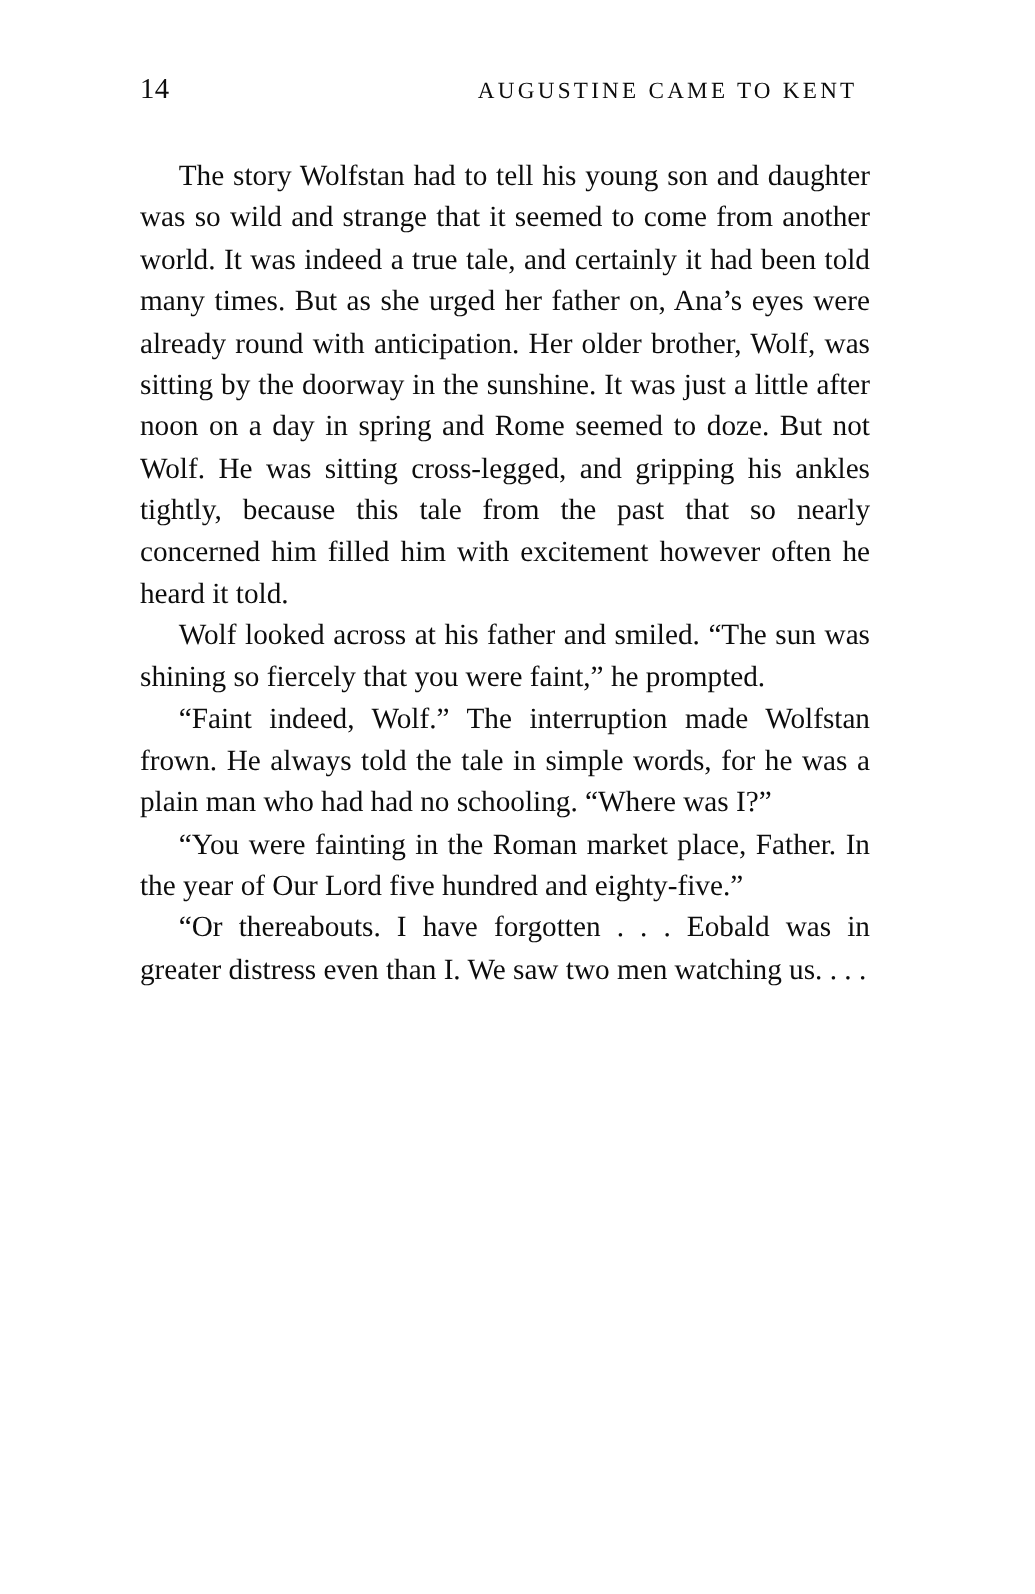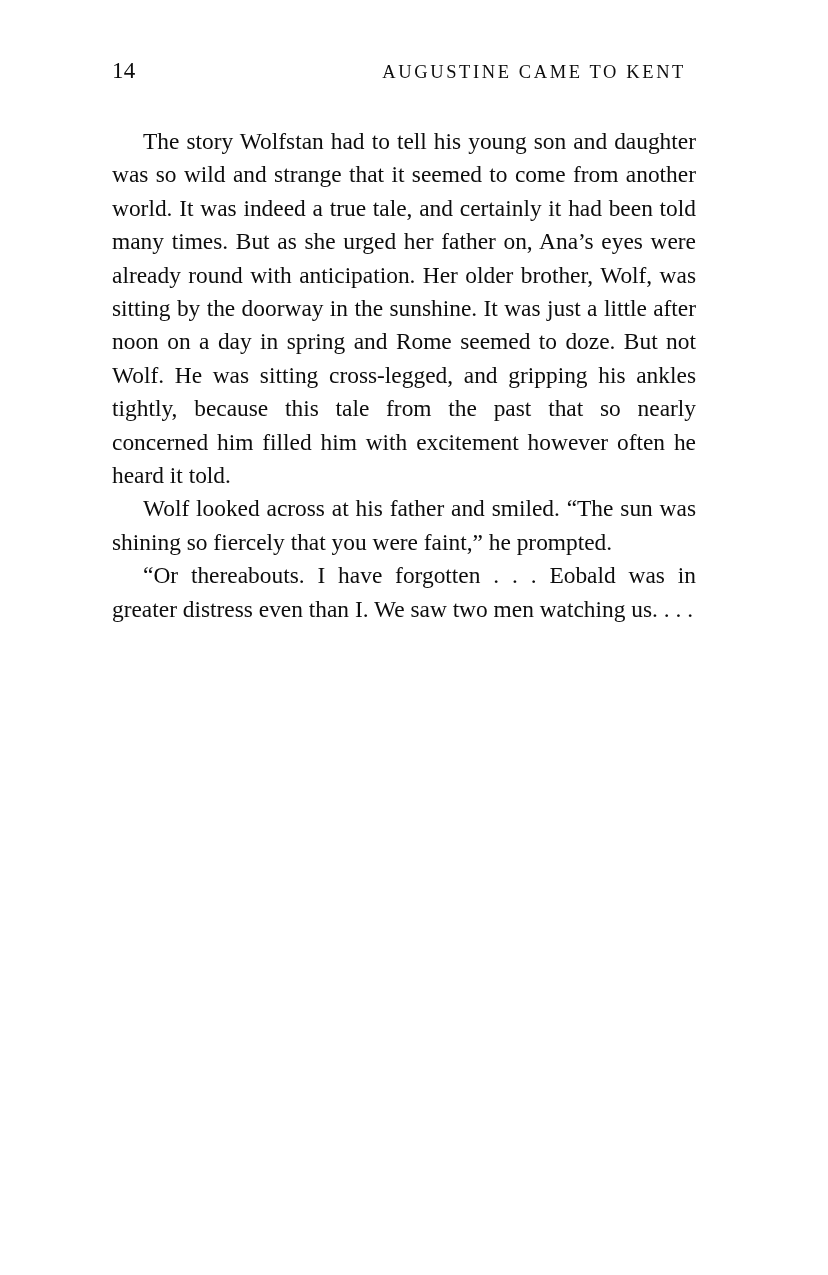--- a/index.html
+++ b/index.html
@@ -71,16 +71,18 @@
 <div class="page">
 
   <div class="page-header">
     <span class="folio">14</span>
     <span class="running-head">Augustine Came to Kent</span>
   </div>
 
   <div class="body-text">
     <p class="indent">The story Wolfstan had to tell his young son and daughter was so wild and strange that it seemed to come from another world. It was indeed a true tale, and certainly it had been told many times. But as she urged her father on, Ana’s eyes were already round with anticipation. Her older brother, Wolf, was sitting by the doorway in the sunshine. It was just a little after noon on a day in spring and Rome seemed to doze. But not Wolf. He was sitting cross-legged, and gripping his ankles tightly, because this tale from the past that so nearly concerned him filled him with excitement however often he heard it told.</p>
     <p class="indent">Wolf looked across at his father and smiled. “The sun was shining so fiercely that you were faint,” he prompted.</p>
+    <p class="indent">“Faint indeed, Wolf.” The interruption made Wolfstan frown. He always told the tale in simple words, for he was a plain man who had had no schooling. “Where was I?”</p>
+    <p class="indent">“You were fainting in the Roman market place, Father. In the year of Our Lord five hundred and eighty-five.”</p>
     <p class="indent">“Or thereabouts. I have forgotten . . . Eobald was in greater distress even than I. We saw two men watching us. . . .</p>
   </div>
 
 </div>
 
 </body></html>

